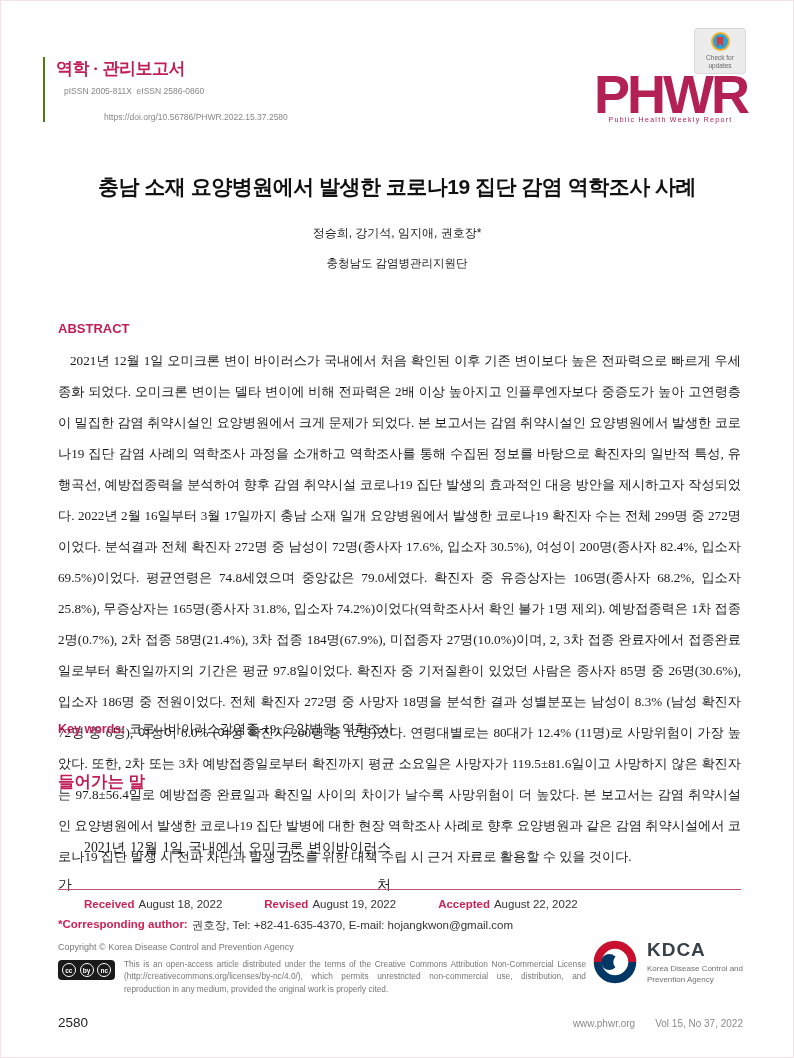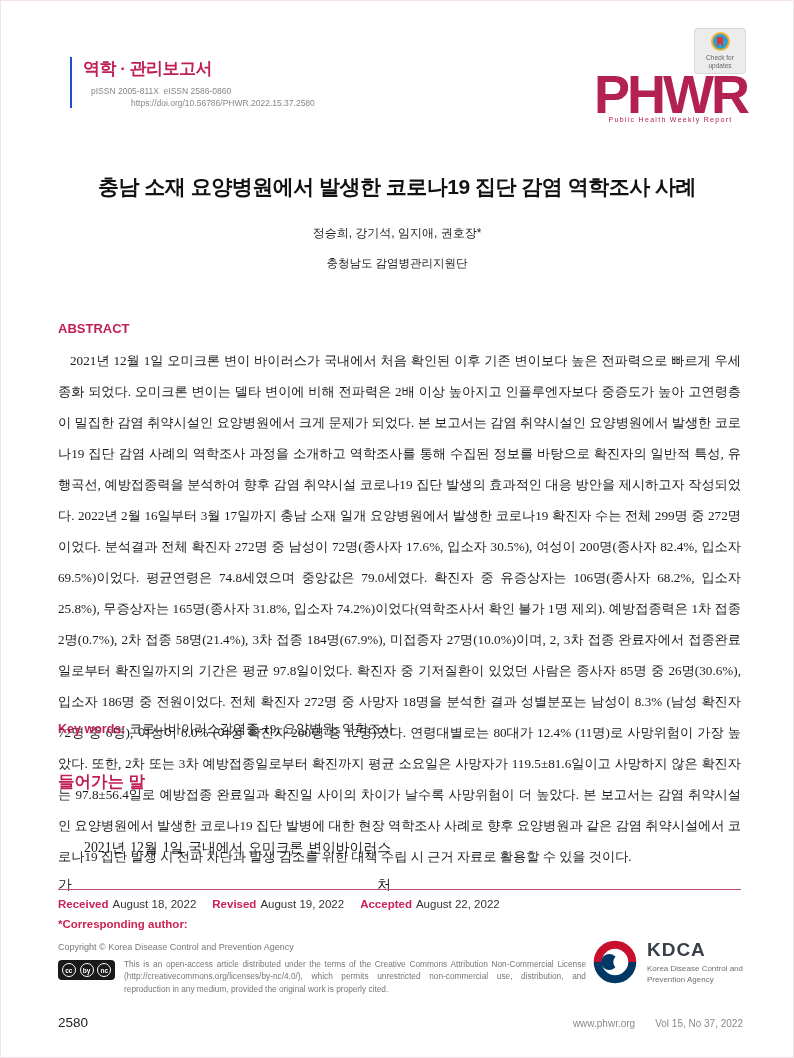--- a/index.html
+++ b/index.html
@@ -2,24 +2,24 @@
 <html><head>
 <meta charset="utf-8">
 <style>
   html,body{margin:0;padding:0;background:#fff;}
   .page{
     position:relative;width:794px;height:1058px;margin:0 auto;
     background:#ffffff;border:1px solid #f3e2e7;box-sizing:border-box;
     font-family:"Liberation Sans",sans-serif;color:#222;overflow:hidden;
   }
   
-  .journal-block{position:absolute;left:69px;top:56px;border-left:2px solid #1d4ed8;padding-left:11px;}
+  .journal-block{position:absolute;left:42px;top:56px;border-left:2px solid #4d7c0f;padding-left:11px;}
   .journal-title{color:#bf1e56;font-weight:bold;font-size:17px;letter-spacing:-0.5px;}
   .issn{margin-top:6px;font-size:8.5px;color:#878787;white-space:pre;margin-left:8px;}
-  .doi{font-size:8.5px;color:#878787;margin-top:2px;padding-left:48px;}
+  .doi{font-size:8.5px;color:#878787;margin-top:16px;padding-left:48px;}
   .check-updates{position:absolute;right:47px;top:27px;width:50px;height:44px;background:#ececec;
     border:1px solid #d9d9d9;border-radius:3px;display:flex;flex-direction:column;align-items:center;justify-content:center;cursor:pointer;}
   .cu-icon{width:15px;height:15px;border-radius:50%;background:#2c9fd4;border:2px solid #f3b229;
     display:flex;align-items:center;justify-content:center;}
   .cu-bookmark{width:6px;height:10px;background:#d63a3a;clip-path:polygon(0 0,100% 0,100% 100%,50% 65%,0 100%);}
   .cu-text{font-size:6.5px;color:#666;margin-top:3px;text-align:center;line-height:1.2;}
   .phwr-block{position:absolute;right:46px;top:58px;text-align:center;margin-top:8px;}
   .phwr-logo{font-size:54px;font-weight:bold;color:#b32053;letter-spacing:-3px;line-height:1;}
   .phwr-sub{font-size:7px;color:#b32053;letter-spacing:1.3px;margin-top:-5px;}
   
@@ -39,21 +39,21 @@
   
   .intro-heading{position:absolute;left:57px;top:770px;color:#bf1e56;font-weight:bold;font-size:16.5px;}
   .intro-left{position:absolute;left:57px;top:828px;width:333px;font-family:"Liberation Serif",serif;
     font-size:13.8px;line-height:37px;text-align:justify;text-align-last:justify;text-indent:26px;color:#1a1a1a;}
   .intro-right{position:absolute;left:404px;top:763px;width:337px;font-family:"Liberation Serif",serif;
     font-size:13.8px;line-height:37px;text-align:justify;text-align-last:justify;color:#1a1a1a;}
   
   .rule{position:absolute;left:57px;top:888px;width:683px;height:1px;background:#c34d72;}
   .footnotes{position:absolute;left:57px;top:897px;width:683px;font-size:11.5px;color:#333;}
   .fn-row{display:flex;gap:16px;}
-  .fn-item{display:flex;gap:4px;}
+  .fn-item{display:flex;gap:4px;margin-left:26px;}
   .fn-label{color:#cc2255;font-weight:bold;}
   .fn-row2{margin-top:8px;display:flex;gap:4px;}
   
   .copyright{position:absolute;left:57px;top:941px;font-size:9px;color:#777;}
   .cc-row{position:absolute;left:57px;top:957px;width:528px;display:flex;gap:9px;}
   .cc-badge{width:57px;height:20px;background:#1a1a1a;border-radius:4px;display:flex;align-items:center;
     justify-content:space-evenly;flex-shrink:0;margin-top:2px;}
   .cc-circle{width:12px;height:12px;border:1px solid #fff;border-radius:50%;color:#fff;font-size:6.5px;
     display:flex;align-items:center;justify-content:center;font-weight:bold;text-transform:lowercase;}
   .cc-text{font-size:8.3px;color:#777;line-height:1.5;text-align:justify;}
@@ -119,20 +119,21 @@
         <span class="fn-label">Revised</span>
         <span>August 19, 2022</span>
       </span>
       <span class="fn-item">
         <span class="fn-label">Accepted</span>
         <span>August 22, 2022</span>
       </span>
     </div>
     <div class="fn-row2">
       <span class="fn-label">*Corresponding author:</span>
+      <span>권호장, Tel: +82-41-635-4370, E-mail: hojangkwon@gmail.com</span>
     </div>
   </div>
 
   <div class="copyright">Copyright © Korea Disease Control and Prevention Agency</div>
   <div class="cc-row">
     <span class="cc-badge">
       <span class="cc-circle">cc</span>
       <span class="cc-circle">by</span>
       <span class="cc-circle">nc</span>
     </span>

